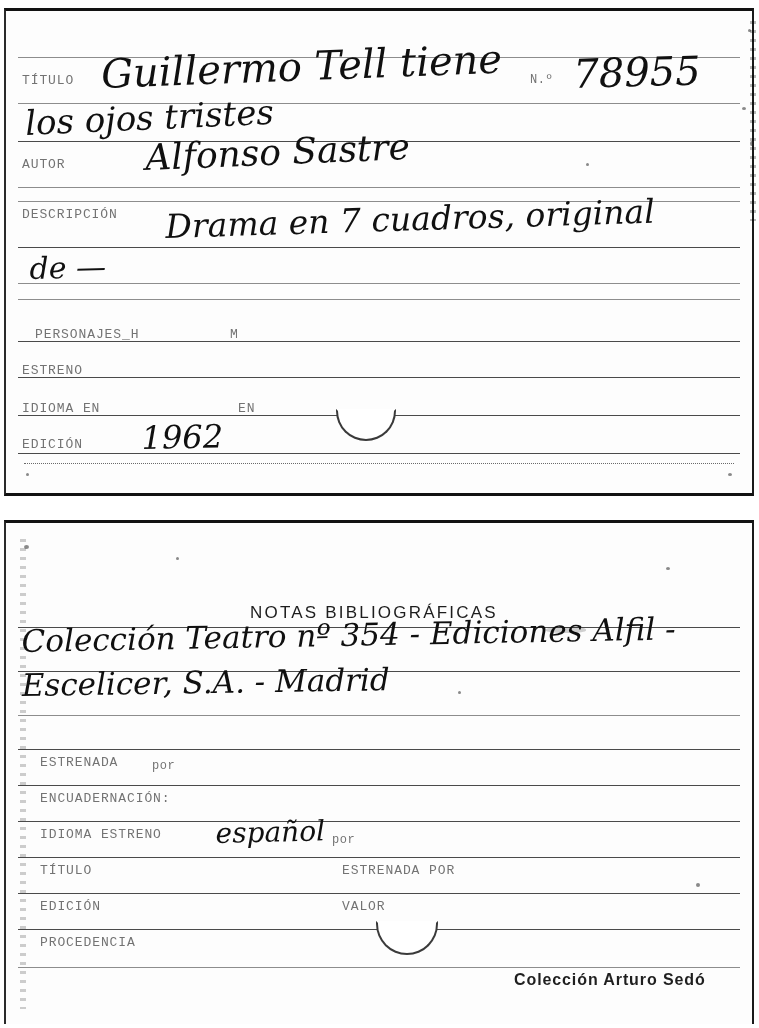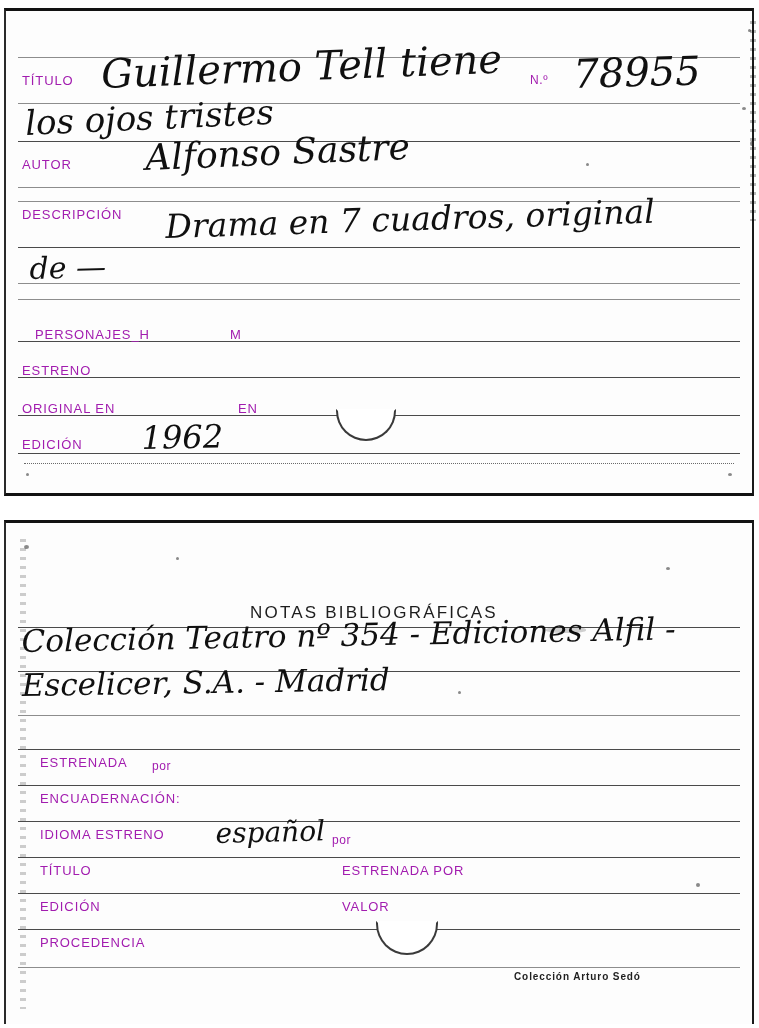--- a/index.html
+++ b/index.html
@@ -57,24 +57,24 @@
     right: 12px;
     height: 0;
     border-top: 1px solid #4a4a4a;
   }
   .rule.light { border-top: 1px solid #8d8d8d; }
   .rule.dotted { border-top: 1px dotted #6a6a6a; }
 
   
   .lbl {
     position: absolute;
-    font-family: Liberation Sans, sans-serif;
+    font-family: Liberation Mono, monospace;
     font-size: 13px;
     letter-spacing: 0.9px;
-    color: #a21caf;
+    color: #737373;
     white-space: nowrap;
   }
   .lbl.sm { font-size: 12px; letter-spacing: 0.6px; }
 
   
   .hw {
     position: absolute;
     font-family: "DejaVu Serif", serif;
     font-style: italic;
     color: #101010;
@@ -85,21 +85,21 @@
   .notes-title {
     position: absolute;
     font-size: 17px;
     letter-spacing: 2.2px;
     color: #1d1d1d;
     white-space: nowrap;
   }
 
   .collection-mark {
     position: absolute;
-    font-size: 10px;
+    font-size: 16px;
     letter-spacing: 0.9px;
     color: #1f1f1f;
     font-weight: bold;
     white-space: nowrap;
   }
 
   
   .speck {
     position: absolute;
     background: #2a2a2a;
@@ -152,21 +152,21 @@
     <div class="rule" style="top:442px;"></div>
     <div class="rule dotted" style="top:452px; left:18px; right:18px;"></div>
 
     <div class="lbl" style="left:16px; top:62px;">TÍTULO</div>
     <div class="lbl sm" style="left:524px; top:62px;">N.º</div>
     <div class="lbl" style="left:16px; top:146px;">AUTOR</div>
     <div class="lbl" style="left:16px; top:196px;">DESCRIPCIÓN</div>
     <div class="lbl" style="left:16px; top:316px;margin-left:13px;">PERSONAJES_H</div>
     <div class="lbl" style="left:224px; top:316px;">M</div>
     <div class="lbl" style="left:16px; top:352px;">ESTRENO</div>
-    <div class="lbl" style="left:16px; top:390px;">ORIGINAL EN</div>
+    <div class="lbl" style="left:16px; top:390px;">IDIOMA EN</div>
     <div class="lbl" style="left:232px; top:390px;">EN</div>
     <div class="lbl" style="left:16px; top:426px;">EDICIÓN</div>
 
     <div class="hw" style="left:96px; top:40px; font-size:40px; transform:rotate(-2.2deg);">Guillermo Tell tiene</div>
     <div class="hw" style="left:20px; top:92px; font-size:34px; transform:rotate(-2.6deg);">los ojos tristes</div>
     <div class="hw" style="left:568px; top:40px; font-size:40px; transform:rotate(-1.6deg);">78955</div>
 
     <div class="hw" style="left:140px; top:126px; font-size:36px; transform:rotate(-2.4deg);">Alfonso Sastre</div>
 
     <div class="hw" style="left:160px; top:196px; font-size:33px; transform:rotate(-1.8deg);">Drama en 7 cuadros, original</div>

